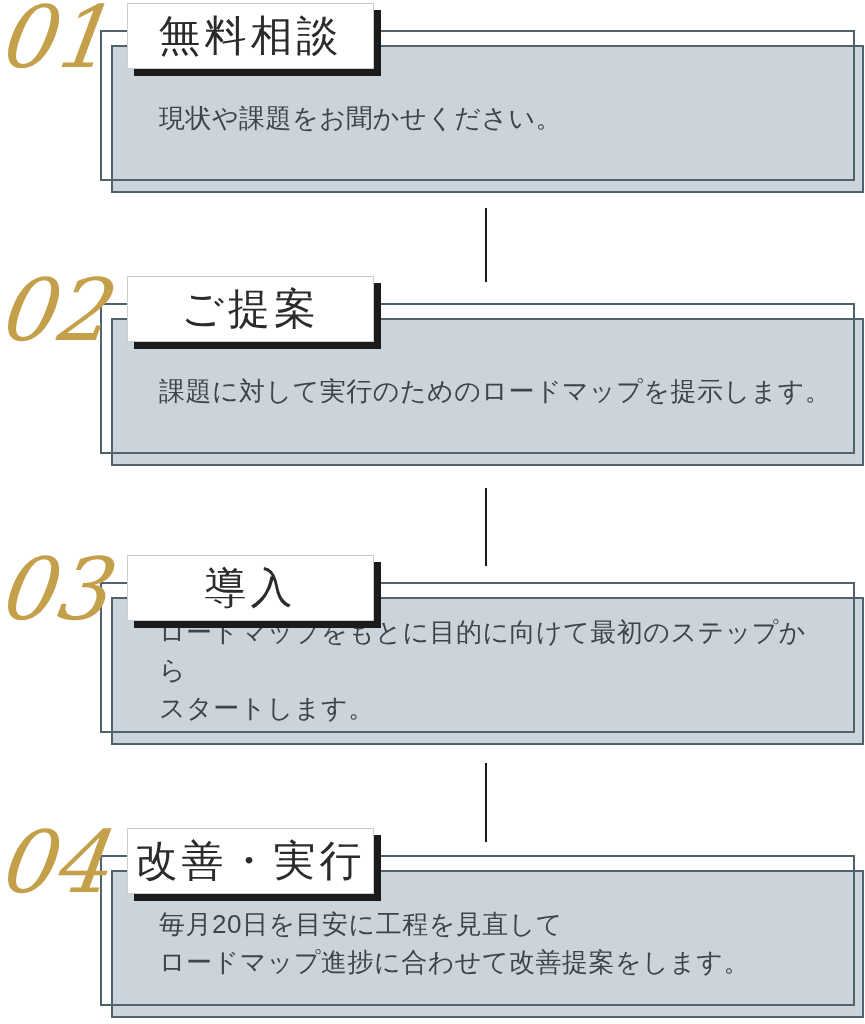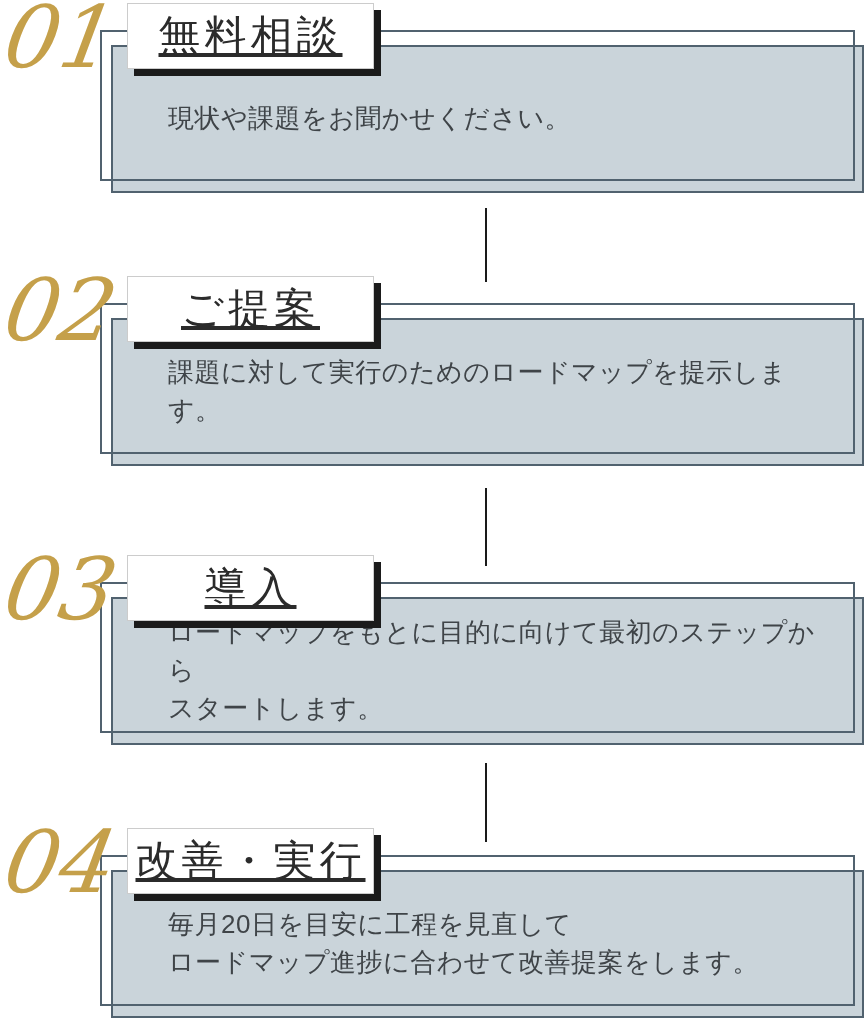--- a/index.html
+++ b/index.html
@@ -27,21 +27,21 @@
   .box-filled{
     position:absolute;left:111px;top:15px;
     width:753px;height:148px;
     background:var(--box_fill,#cad4da);
     border:2px solid var(--box_border,#51626f);
     box-sizing:border-box;
     z-index:1;
     display:flex;align-items:center;
   }
   .body-text{
-    margin:14px;
+    margin:5px;
     padding:0 24px 0 41px;
     font-size:26px;
     line-height:1.45;
     color:var(--body_text,#3f4448);
     white-space:pre-line;
     letter-spacing:0.5px;
   }
   .title-box{
     position:absolute;left:127px;top:-27px;
     width:247px;height:66px;
@@ -51,21 +51,20 @@
     box-sizing:border-box;
     z-index:5;
     display:flex;align-items:center;justify-content:center;
   }
   .title-text{
     font-family:"DejaVu Serif","Liberation Serif",serif;
     font-size:42px;
     letter-spacing:4px;
     color:var(--title_text,#2b2b2b);
     white-space:nowrap;
-    text-decoration:underline;
   }
   .step-number{
     position:absolute;left:6px;top:-36px;
     font-family:"DejaVu Serif","Liberation Serif",serif;
     font-style:italic;
     font-size:86px;line-height:1;
     color:var(--gold,#c5a04a);
     transform:skewX(-10deg);
     z-index:4;
   }

